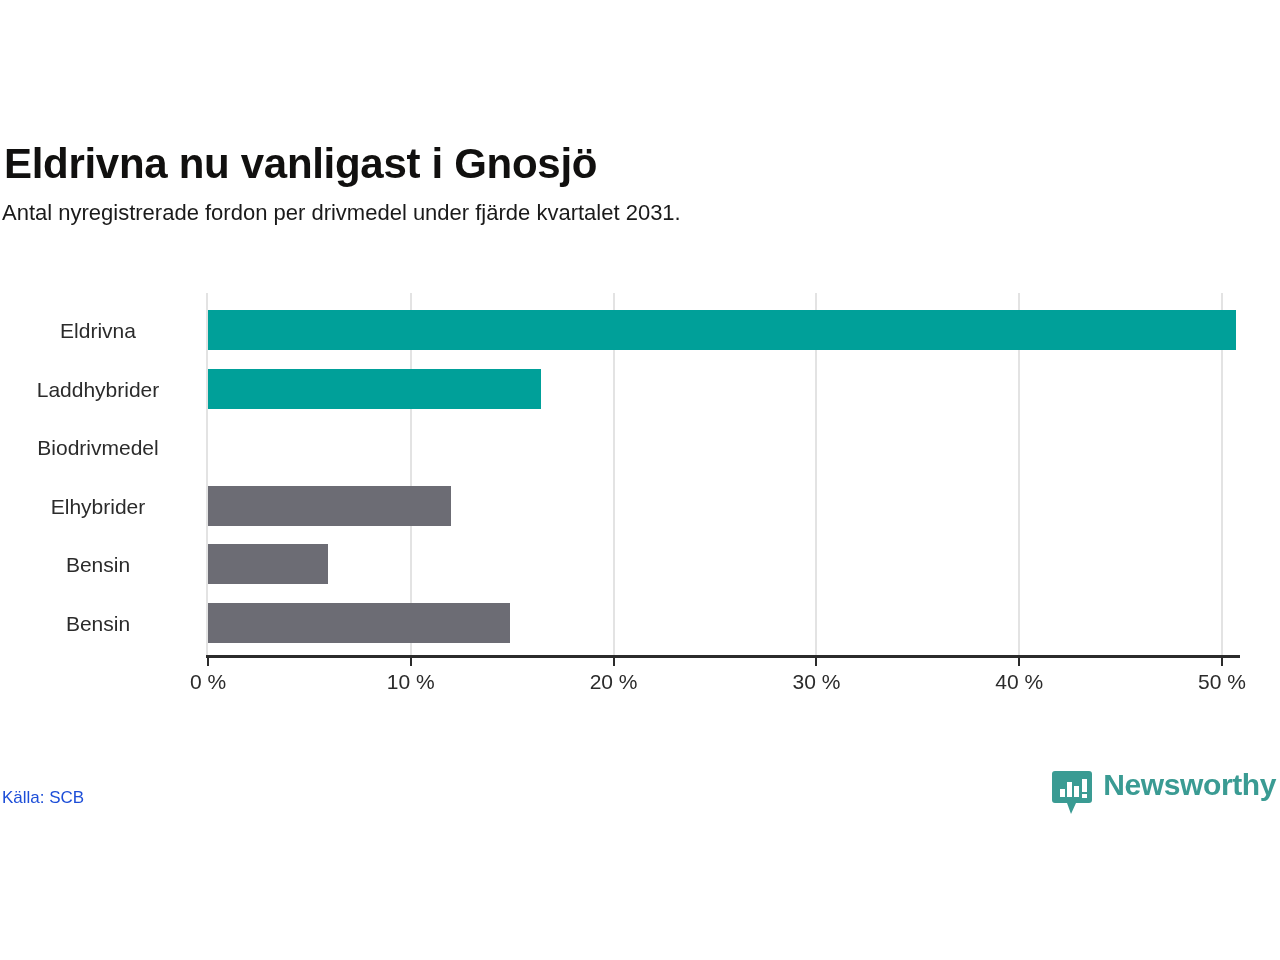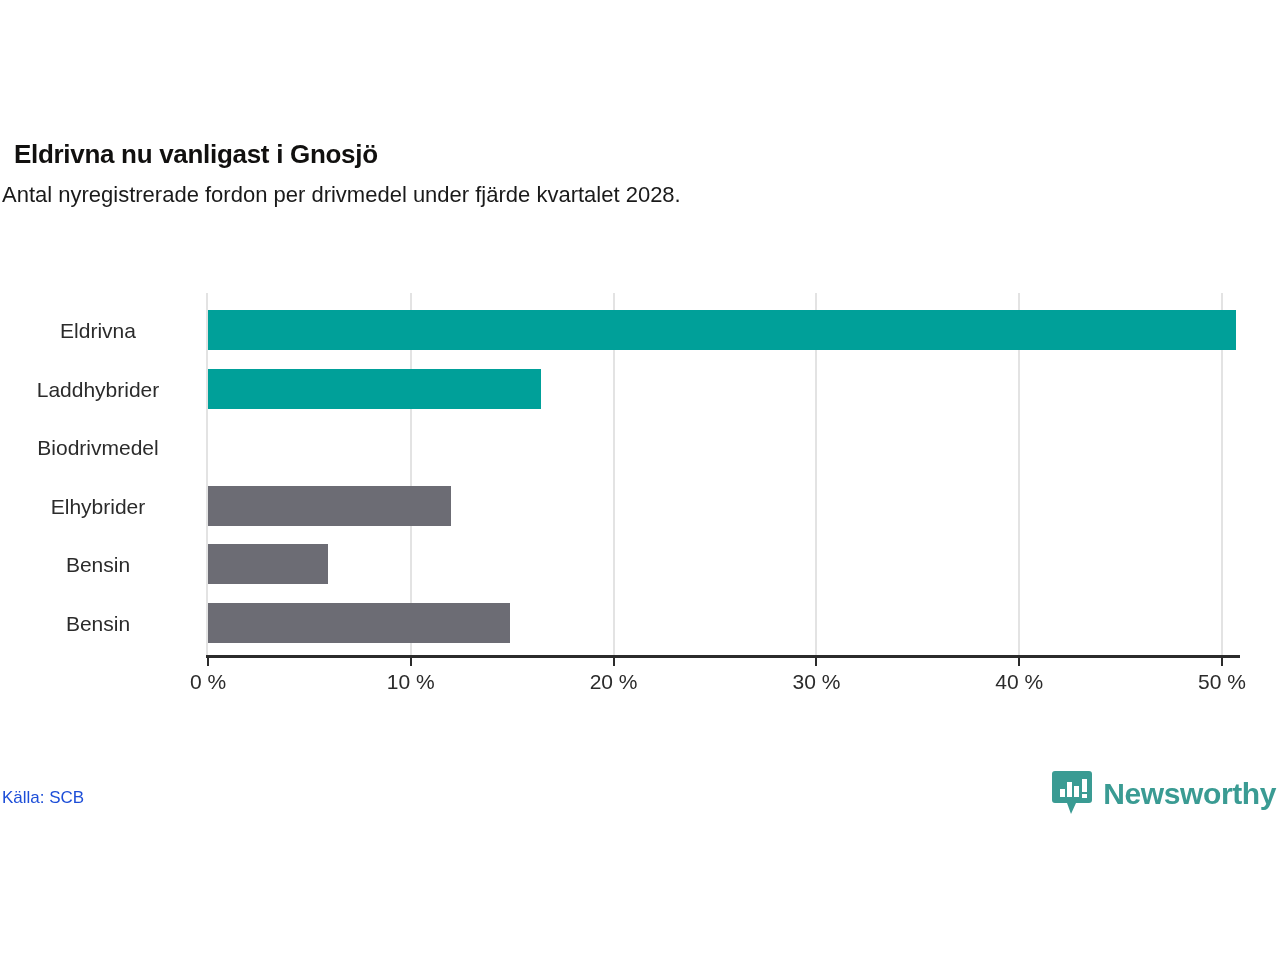--- a/index.html
+++ b/index.html
@@ -17,27 +17,27 @@
   }
 
   
   #chart-header {
     position: absolute;
     left: 0;
     top: 140px;
     width: 1280px;
   }
   #chart-title {
-    font-size: 26px;
+    font-size: 42px;
     font-weight: bold;
     letter-spacing: -0.3px;
     color: #11100f;
     margin: 0 0 12px 0;
     line-height: 1.15;
-    padding-left: 14px;
+    padding-left: 4px;
   }
   #chart-subtitle {
     font-size: 22px;
     font-weight: normal;
     color: #1a1a1a;
     margin: 0;
     line-height: 1.2;
     padding-left: 2px;
   }
 
@@ -126,42 +126,41 @@
     top: 788px;
     font-size: 17px;
     color: #1d4ed8;
     white-space: nowrap;
   }
   #brand-logo {
     position: absolute;
     right: 4px;
     top: 770px;
     display: flex;
-    align-items: center;
     gap: 10px;
   }
   #brand-mark {
     width: 42px;
     height: 48px;
     flex: 0 0 auto;
   }
   #brand-wordmark {
     font-size: 30px;
     font-weight: bold;
     color: #3a9b93;
     letter-spacing: -0.4px;
     line-height: 1;
   }
 </style>
 </head>
 <body>
 
 <div id="chart-header">
   <h1 id="chart-title">Eldrivna nu vanligast i Gnosjö</h1>
-  <p id="chart-subtitle">Antal nyregistrerade fordon per drivmedel under fjärde kvartalet 2028.</p>
+  <p id="chart-subtitle">Antal nyregistrerade fordon per drivmedel under fjärde kvartalet 2031.</p>
 </div>
 
 <div id="plot-wrap">
   <div id="y-axis-labels">
       <div class="y-tick-label" style="top: 27px;">Eldrivna</div>
       <div class="y-tick-label" style="top: 85.5px;">Laddhybrider</div>
       <div class="y-tick-label" style="top: 144px; margin-left: 48px;">Biodrivmedel</div>
       <div class="y-tick-label" style="top: 202.5px;">Elhybrider</div>
       <div class="y-tick-label" style="top: 261px;">Bensin</div>
       <div class="y-tick-label" style="top: 319.5px;">Bensin</div>

